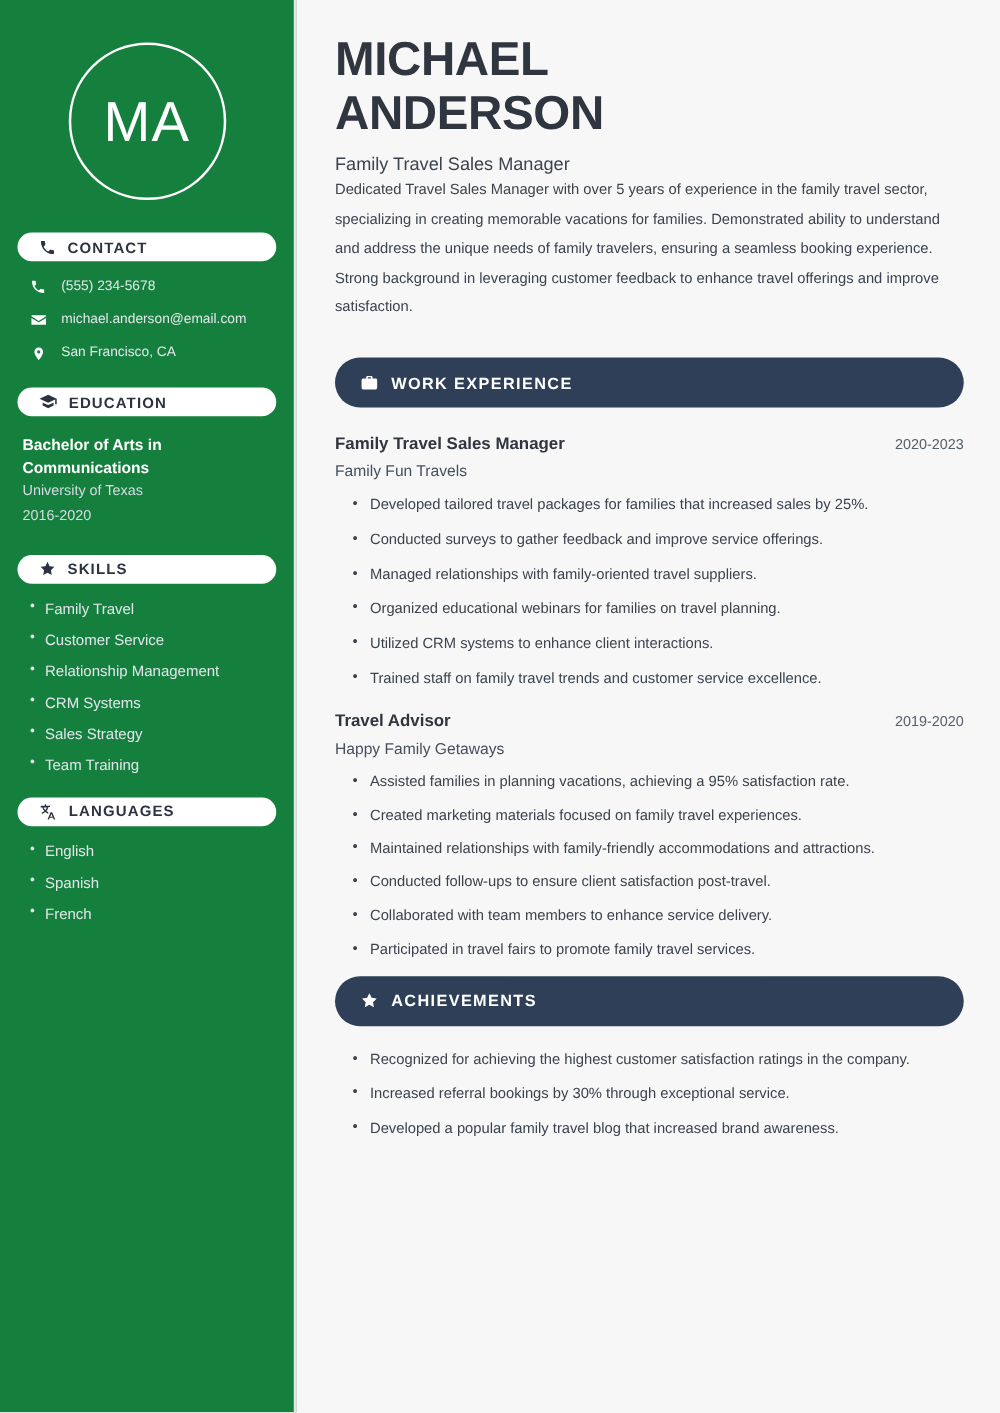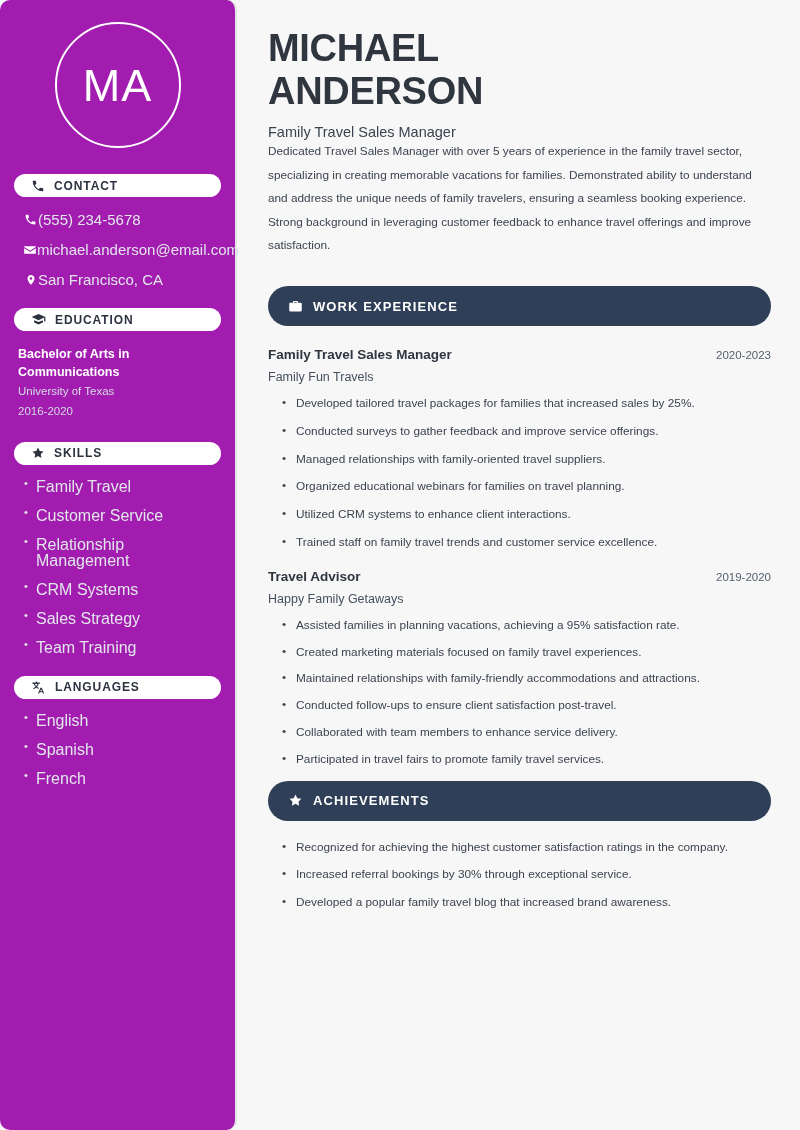--- a/index.html
+++ b/index.html
@@ -18,25 +18,24 @@
     height: 1130px;
     background: #f7f7f7;
     display: flex;
     overflow: hidden;
   }
 
   
   .sidebar {
     width: 237px;
     flex: 0 0 237px;
-    background: #a21caf;
+    background: #15803d;
     border-right: 2px solid #e3e3e3;
-    padding: 0 14px;
+    padding: 12px 14px;
     position: relative;
-    border-radius: 10px;
   }
 
   .monogram-wrap {
     display: flex;
     justify-content: center;
     padding-top: 22px;
     padding-bottom: 26px;
   }
   .monogram {
     width: 126px;
@@ -72,25 +71,26 @@
     font-weight: bold;
     letter-spacing: 0.9px;
   }
   .pill .icn { display: flex; align-items: center; }
   .pill .icn svg { display: block; }
 
   .side-block { margin-bottom: 20px; }
 
   .contact-row {
     display: flex;
-    align-items: center;
+    align-items: flex-start;
+    gap: 11px;
     padding: 0 0 0 9px;
     margin-bottom: 13px;
     color: #e2e6ec;
-    font-size: 15px;
+    font-size: 11px;
   }
   .contact-row .icn { width: 15px; display: flex; justify-content: center; }
   .contact-row .icn svg { display: block; }
 
   .edu-degree {
     color: #ffffff;
     font-size: 12.5px;
     font-weight: bold;
     line-height: 1.45;
     padding-left: 4px;
@@ -99,21 +99,21 @@
   .edu-school, .edu-years {
     color: #d5dbe4;
     font-size: 11.5px;
     line-height: 1.75;
     padding-left: 4px;
   }
 
   ul.side-list { list-style: none; padding-left: 10px; }
   ul.side-list li {
     color: #e2e6ec;
-    font-size: 16px;
+    font-size: 12px;
     line-height: 1;
     margin-bottom: 13px;
     position: relative;
     padding-left: 12px;
   }
   ul.side-list li::before {
     content: "\2022";
     position: absolute;
     left: 0;
     top: -1px;

